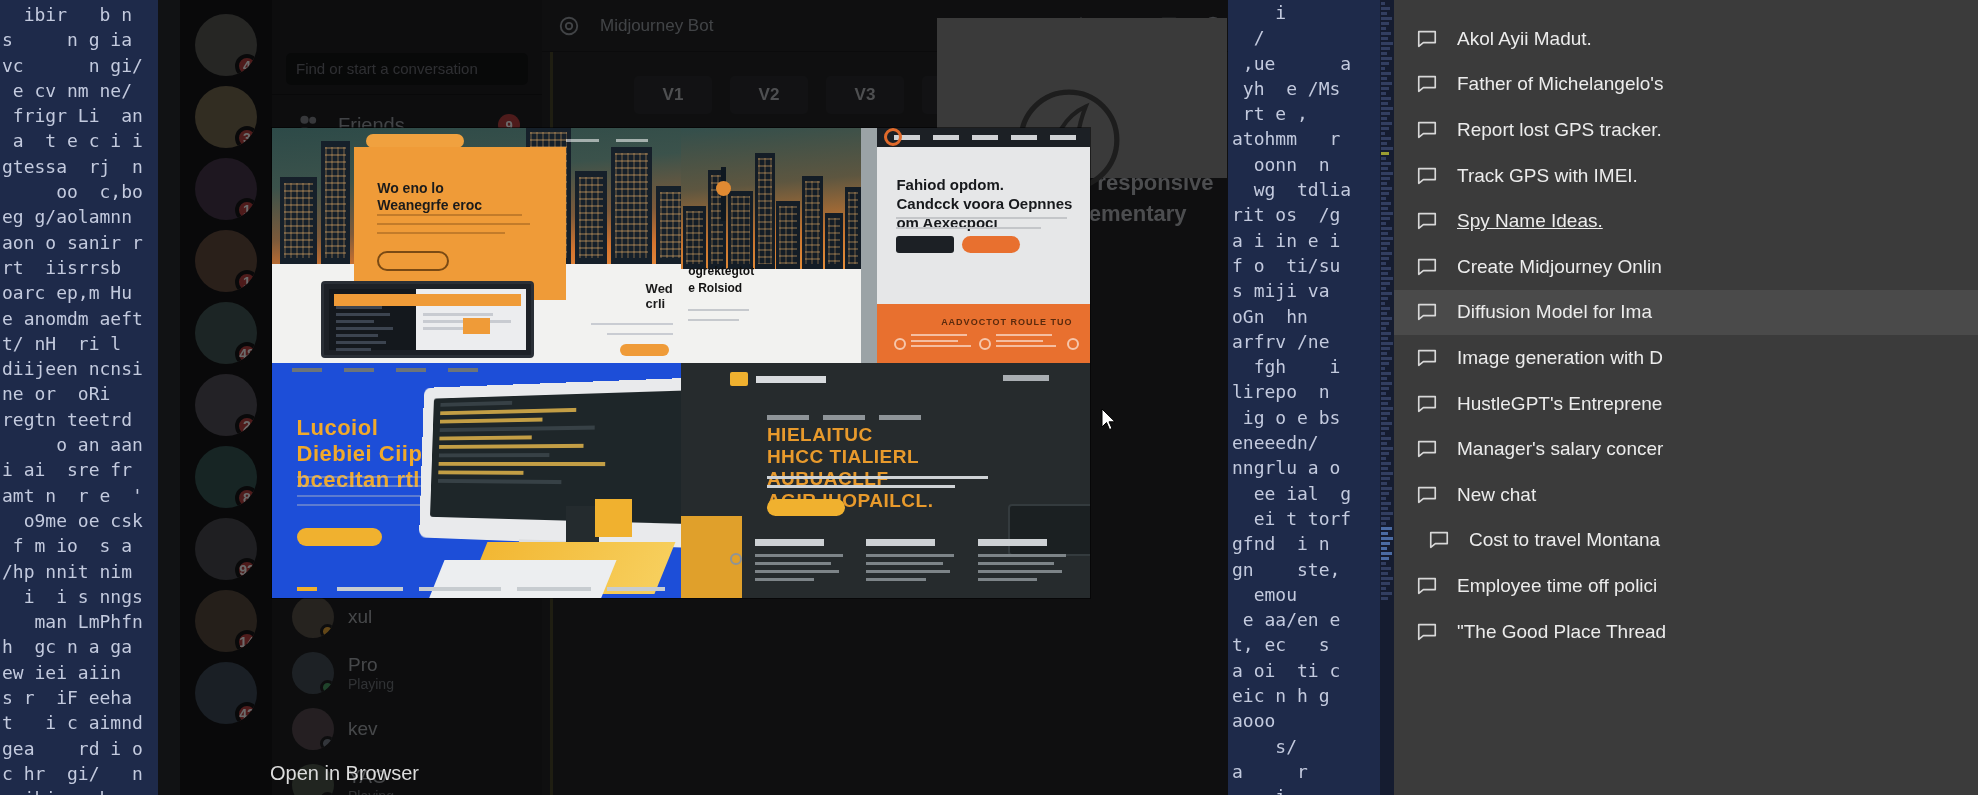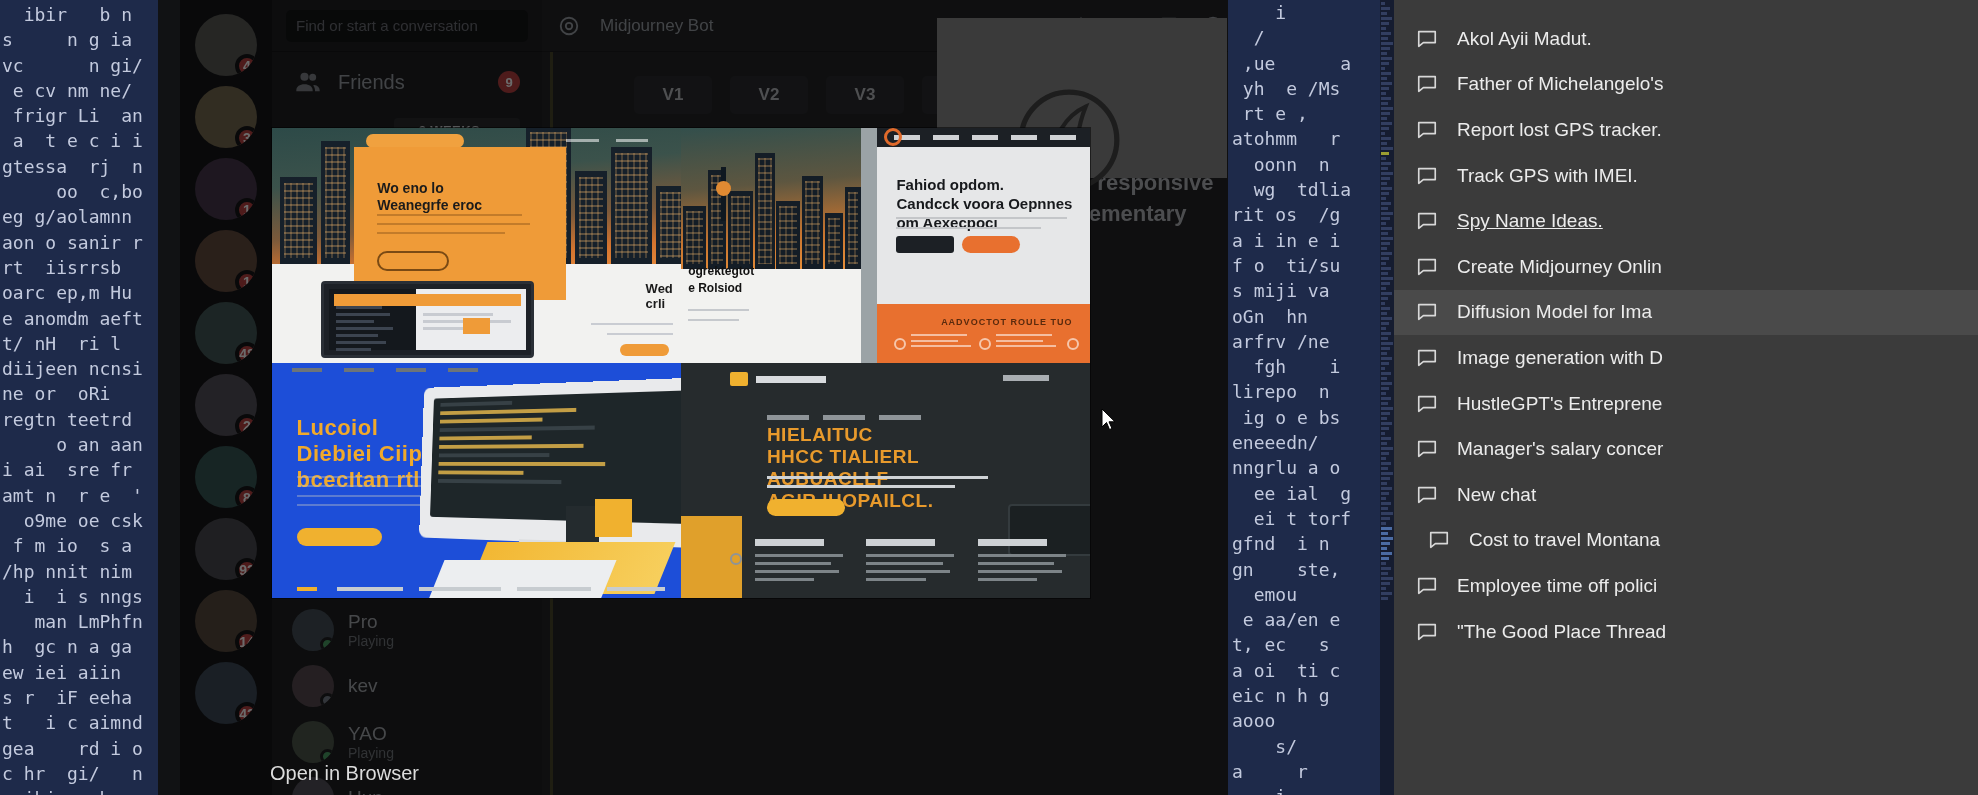--- a/index.html
+++ b/index.html
@@ -87,21 +87,21 @@
     display: flex; align-items: center; justify-content: center;
     border: 4px solid #151619;
   }
 
   .dc-channels {
     position: absolute; top: 0; left: 92px; width: 270px; height: 795px;
     background: #1f2023;
   }
   .dc-search {
     height: 52px; border-bottom: 1px solid #151619;
-    display: flex; align-items: center; padding: 0 14px;
+    display: flex; align-items: center; padding: 0 14px; margin-top: 43px;
   }
   .dc-search-box {
     flex: 1; height: 32px; background: #141517; border-radius: 5px;
     display: flex; align-items: center; padding: 0 10px;
     color: #6d7079; font-size: 15px;
   }
   .dc-nav-item {
     display: flex; align-items: center; gap: 16px;
     height: 52px; margin: 4px 10px; padding: 0 12px;
     border-radius: 6px; color: #9aa0a8; font-size: 20px;

